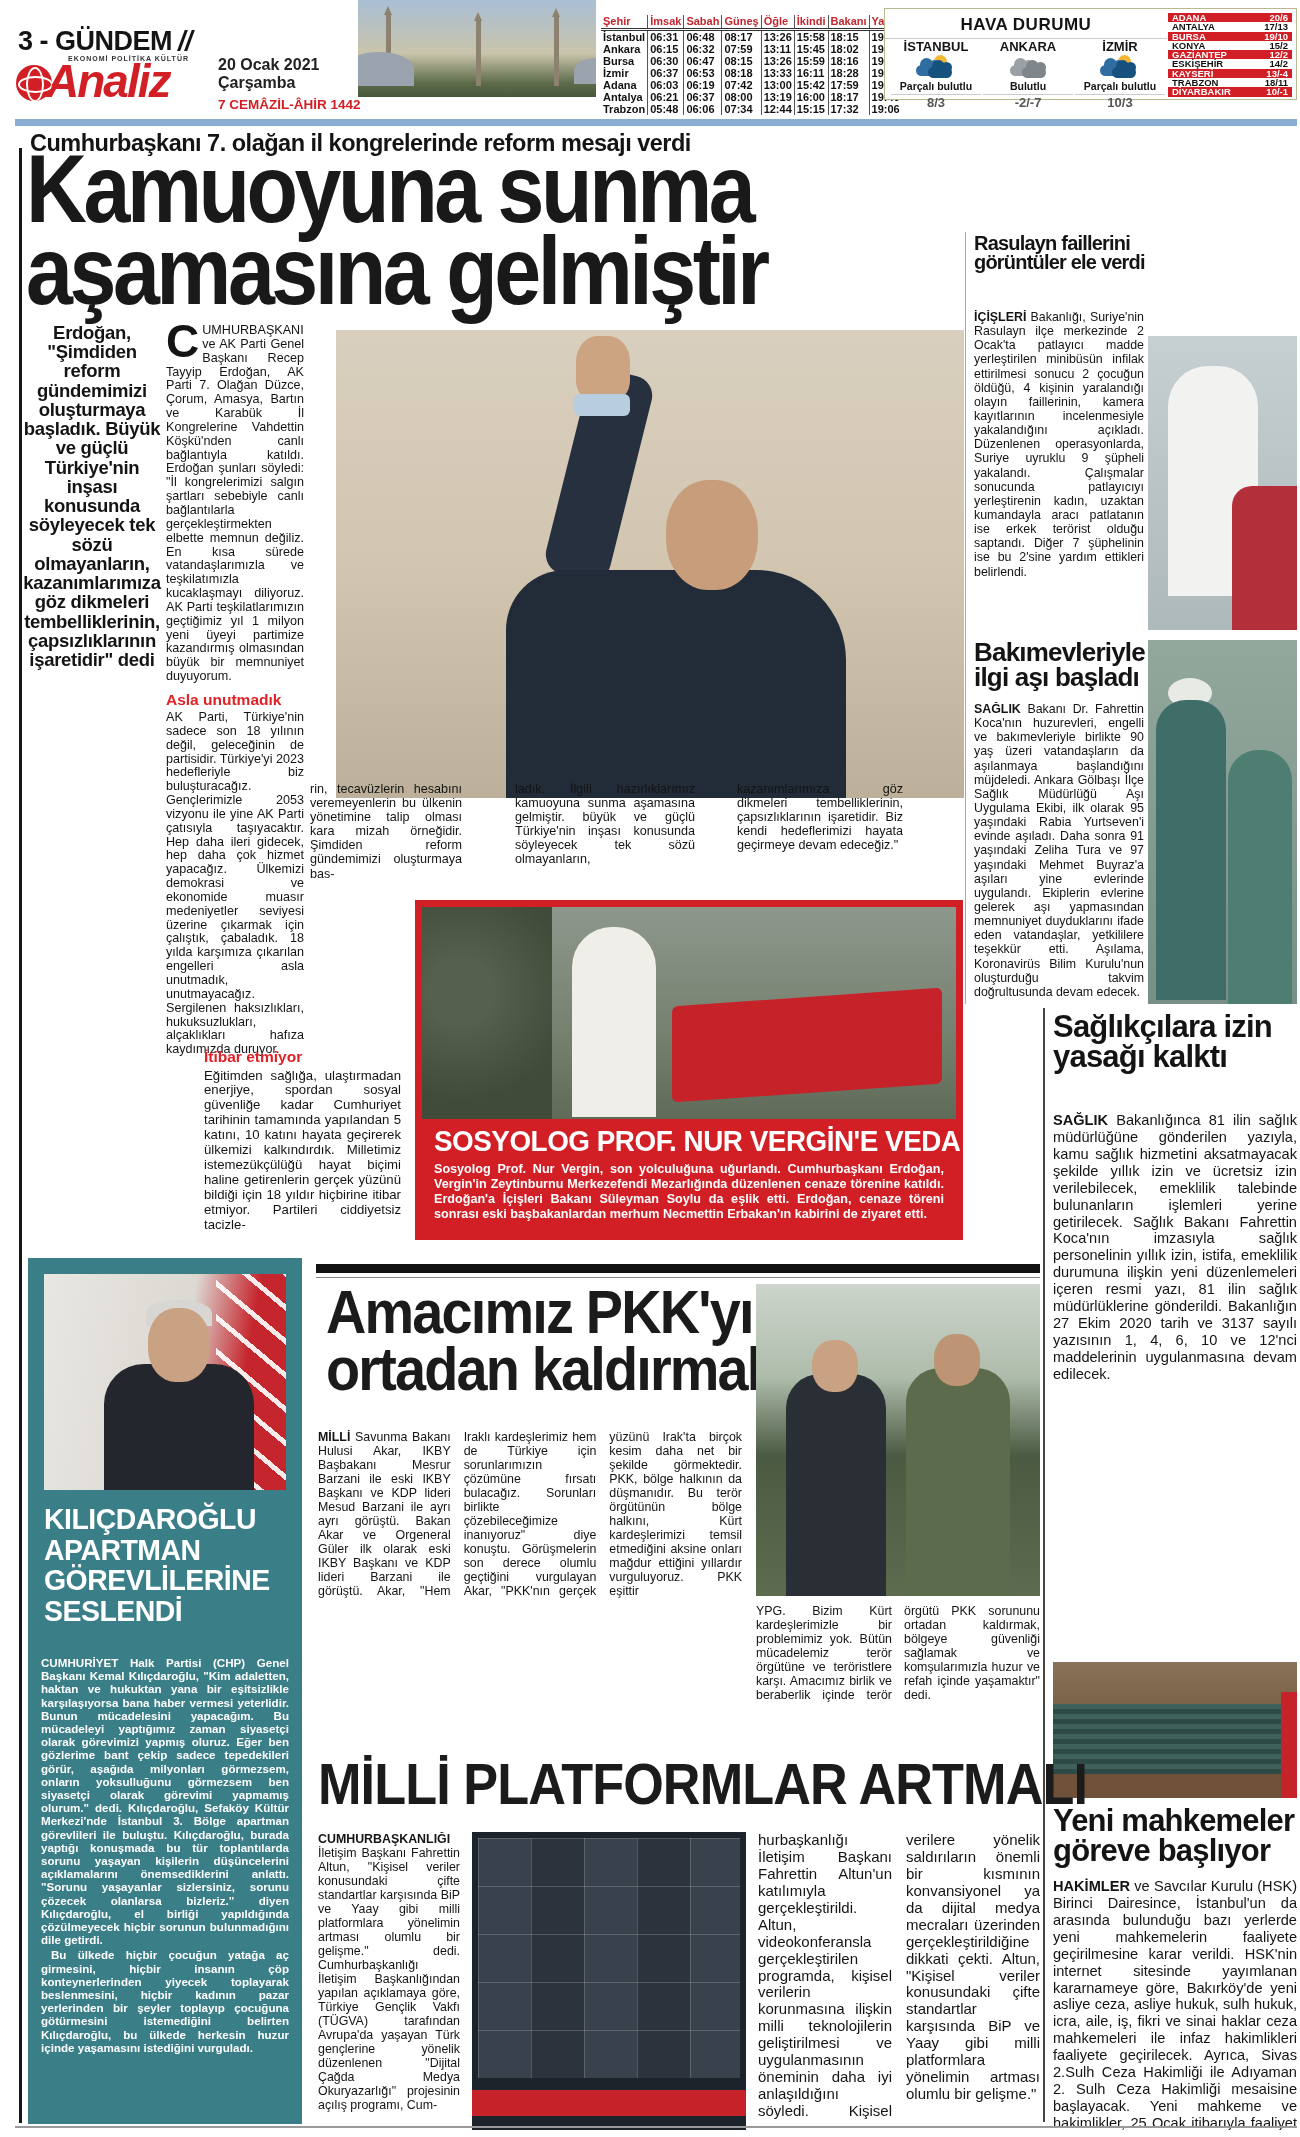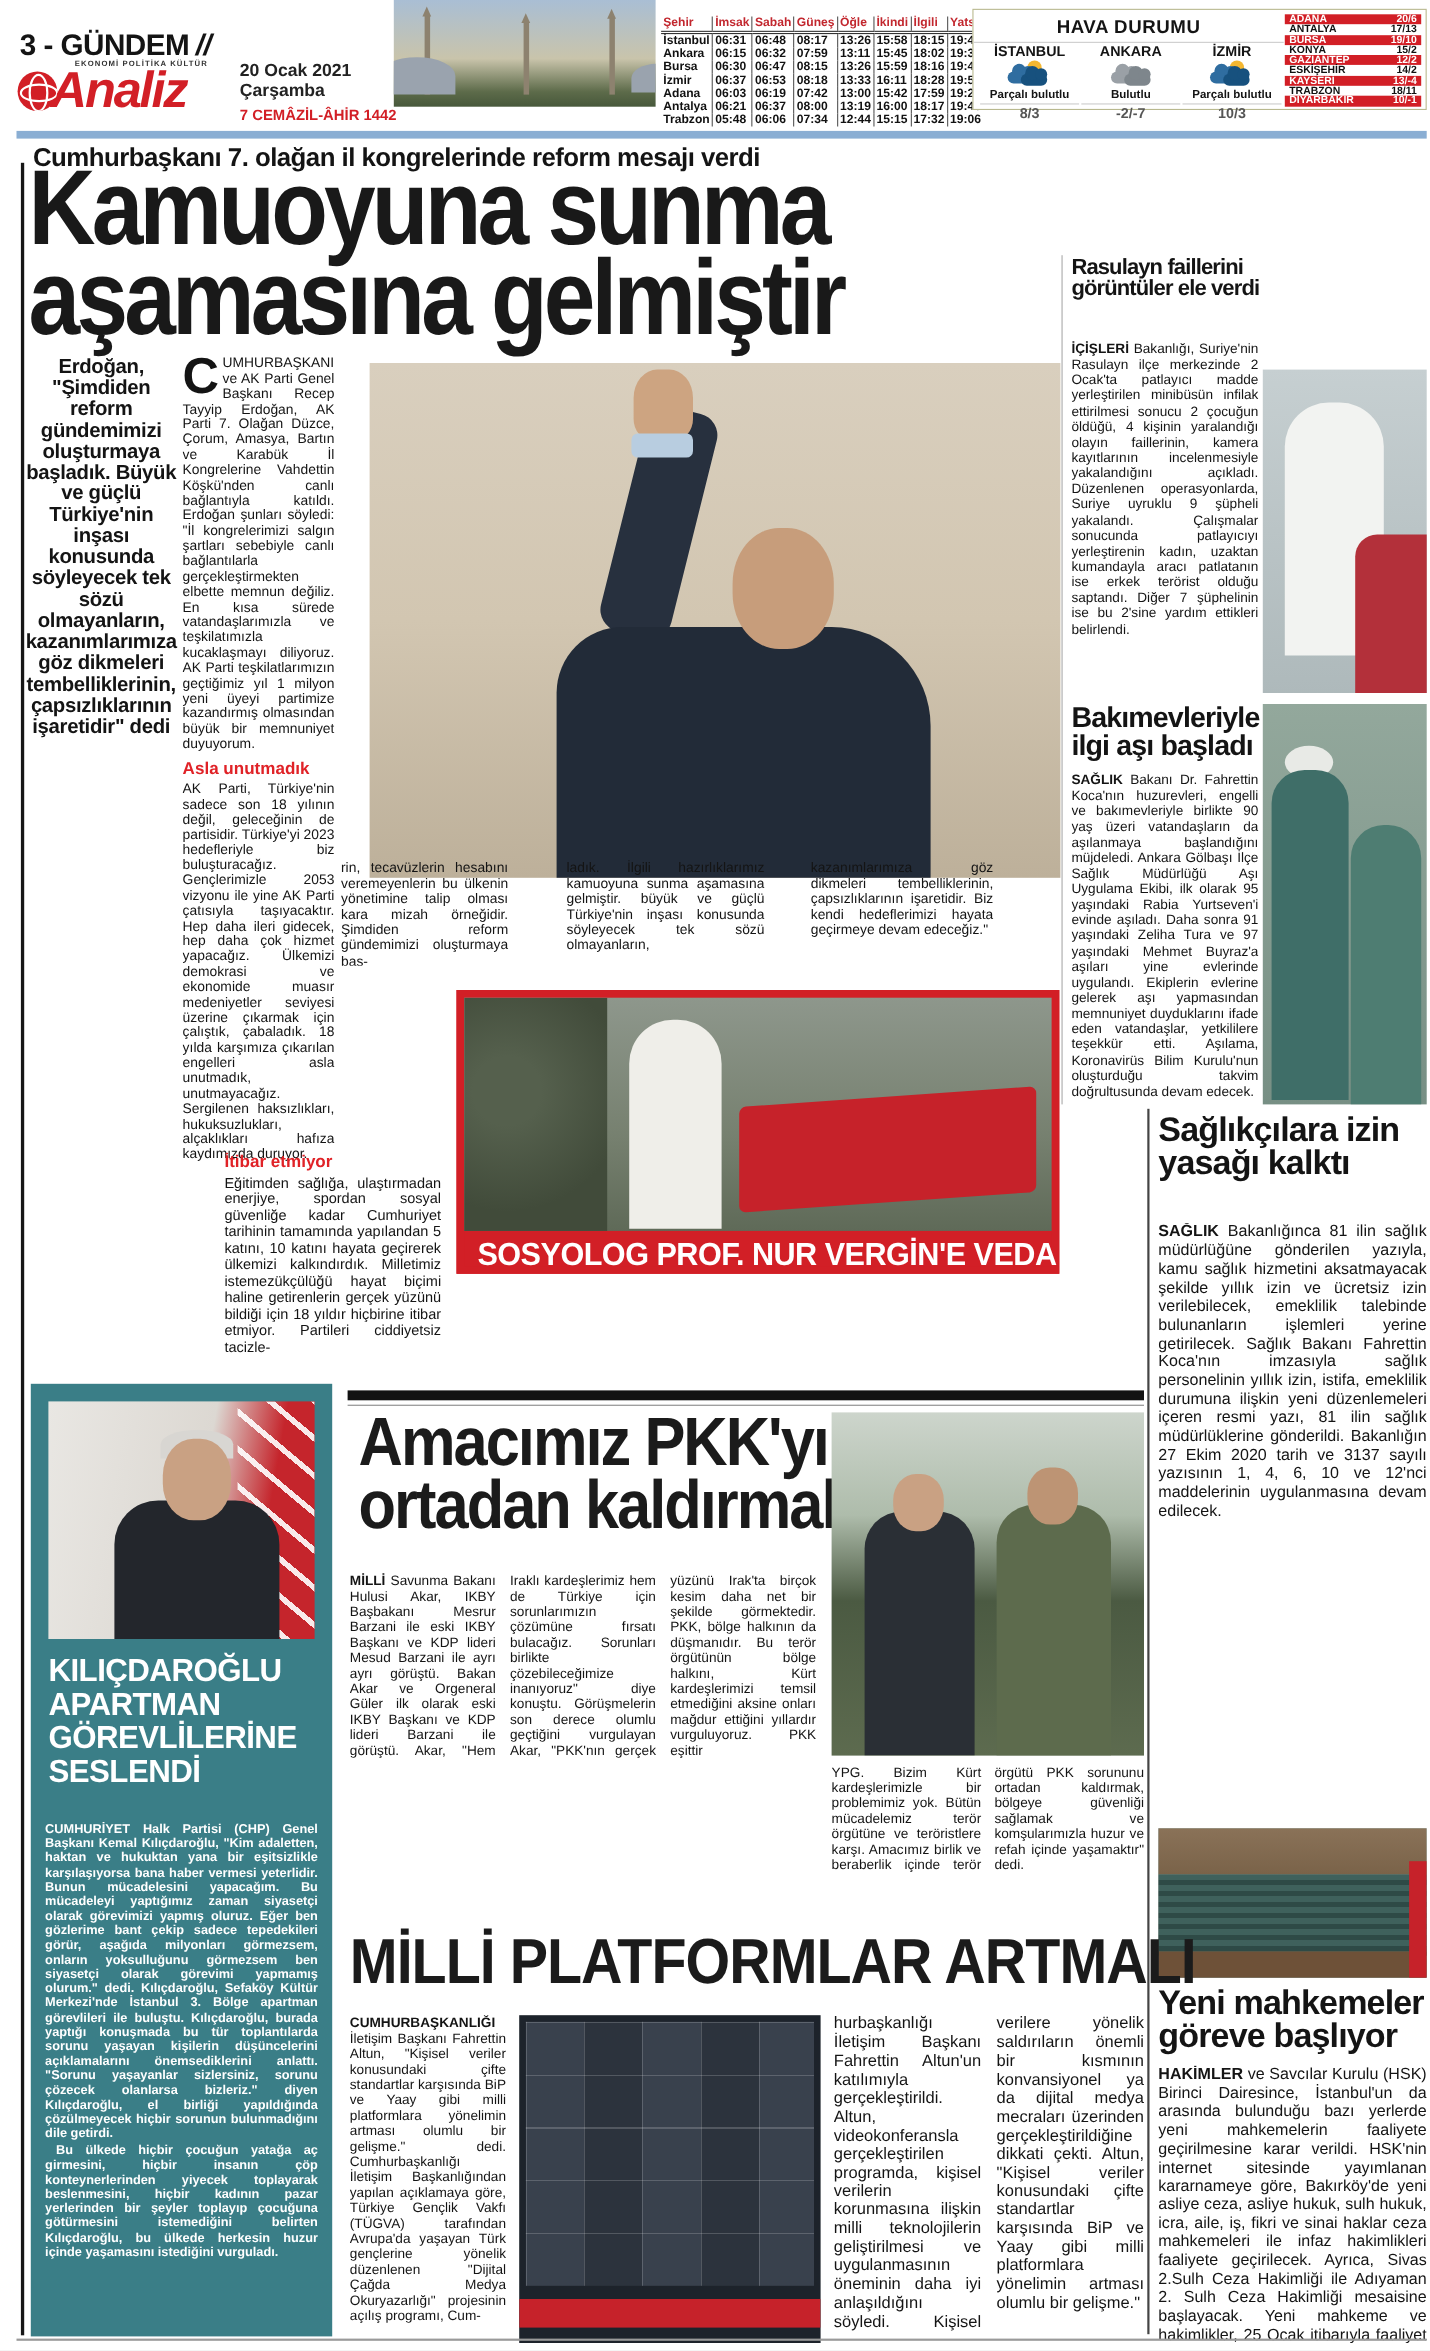--- a/index.html
+++ b/index.html
@@ -72,21 +72,21 @@
   .pm-arm{position:absolute;left:230px;top:40px;width:66px;height:210px;background:#27303e;transform:rotate(14deg);border-radius:20px;}
   .pm-hand{position:absolute;left:240px;top:6px;width:54px;height:64px;background:#cda481;border-radius:40% 40% 30% 30%;}
   .pm-cuff{position:absolute;left:238px;top:64px;width:56px;height:22px;background:#b8cde0;border-radius:6px;}
   .c3,.c4,.c5{position:absolute;top:782px;height:96px;overflow:hidden;font-size:12.6px;line-height:1.12;text-align:justify;font-weight:500;}
   .c3{left:310px;width:152px;}
   .c4{left:515px;width:180px;}
   .c5{left:737px;width:166px;}
   .itibar{position:absolute;left:204px;top:1048px;width:197px;height:300px;overflow:hidden;font-size:13.2px;line-height:1.13;text-align:justify;font-weight:500;}
 
   
-  .veda{position:absolute;left:415px;top:900px;width:548px;height:258px;background:var(--red);border:7px solid var(--red);}
+  .veda{position:absolute;left:415px;top:900px;width:548px;height:340px;background:var(--red);border:7px solid var(--red);}
   .veda-photo{position:relative;width:100%;height:212px;background:linear-gradient(180deg,#8e978c 0%,#76806f 60%,#5f6a58 100%);overflow:hidden;}
   .vp-coffin{position:absolute;left:250px;top:90px;width:270px;height:96px;background:#c6222a;transform:skewY(-4deg);border-radius:6px;}
   .vp-imam{position:absolute;left:150px;top:20px;width:84px;height:190px;background:#efeee9;border-radius:40px 40px 0 0;}
   .vp-green{position:absolute;left:0;top:0;width:130px;height:212px;background:radial-gradient(circle at 30% 40%,#55604d 20%,#414b3a 70%);}
   .veda-cap{padding:6px 12px 4px;color:#fff;}
   .veda-title{font-size:29px;font-weight:900;letter-spacing:-0.5px;transform:scaleX(0.96);transform-origin:0 0;white-space:nowrap;}
   .veda-text{font-size:12.6px;font-weight:700;line-height:1.18;margin-top:4px;text-align:justify;}
 
   
   .vdiv1{position:absolute;left:965px;top:232px;width:1px;height:772px;background:#aaa;}
@@ -181,21 +181,21 @@
 
   <table class="prayer">
     <thead>
         <tr id="pt-head">
           <th>Şehir</th>
           <th>İmsak</th>
           <th>Sabah</th>
           <th>Güneş</th>
           <th>Öğle</th>
           <th>İkindi</th>
-          <th>İlgili</th>
+          <th>Bakanı</th>
           <th>Yatsı</th>
         </tr>
       </thead>
     <tbody id="pt-body">
         <tr>
           <td>İstanbul</td>
           <td>06:31</td>
           <td>06:48</td>
           <td>08:17</td>
           <td>13:26</td>

